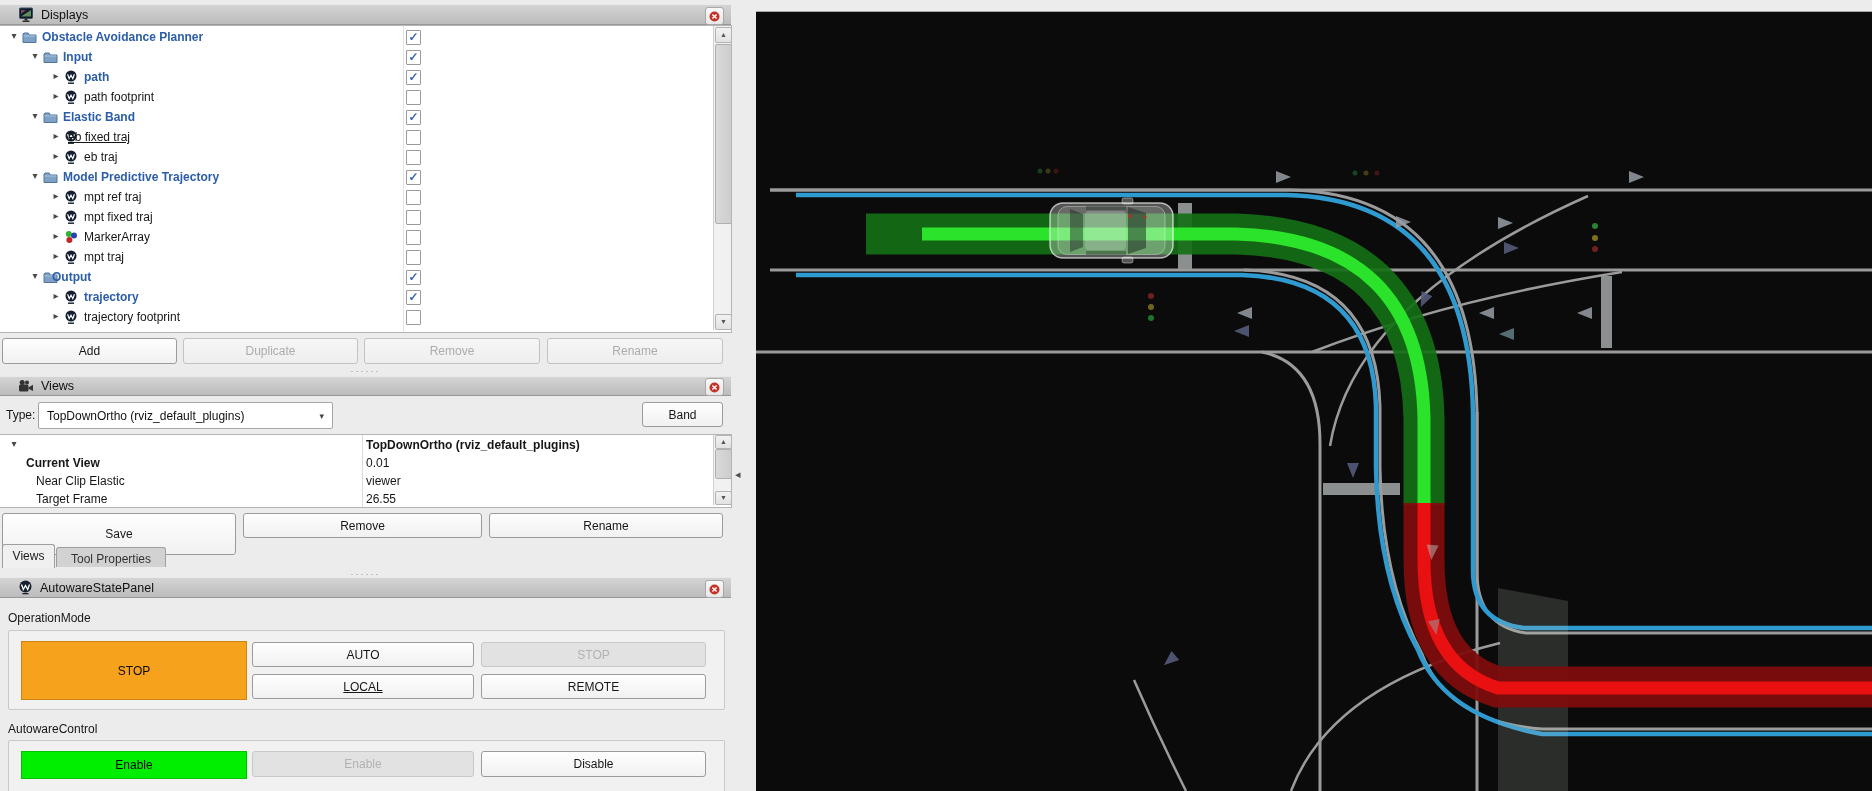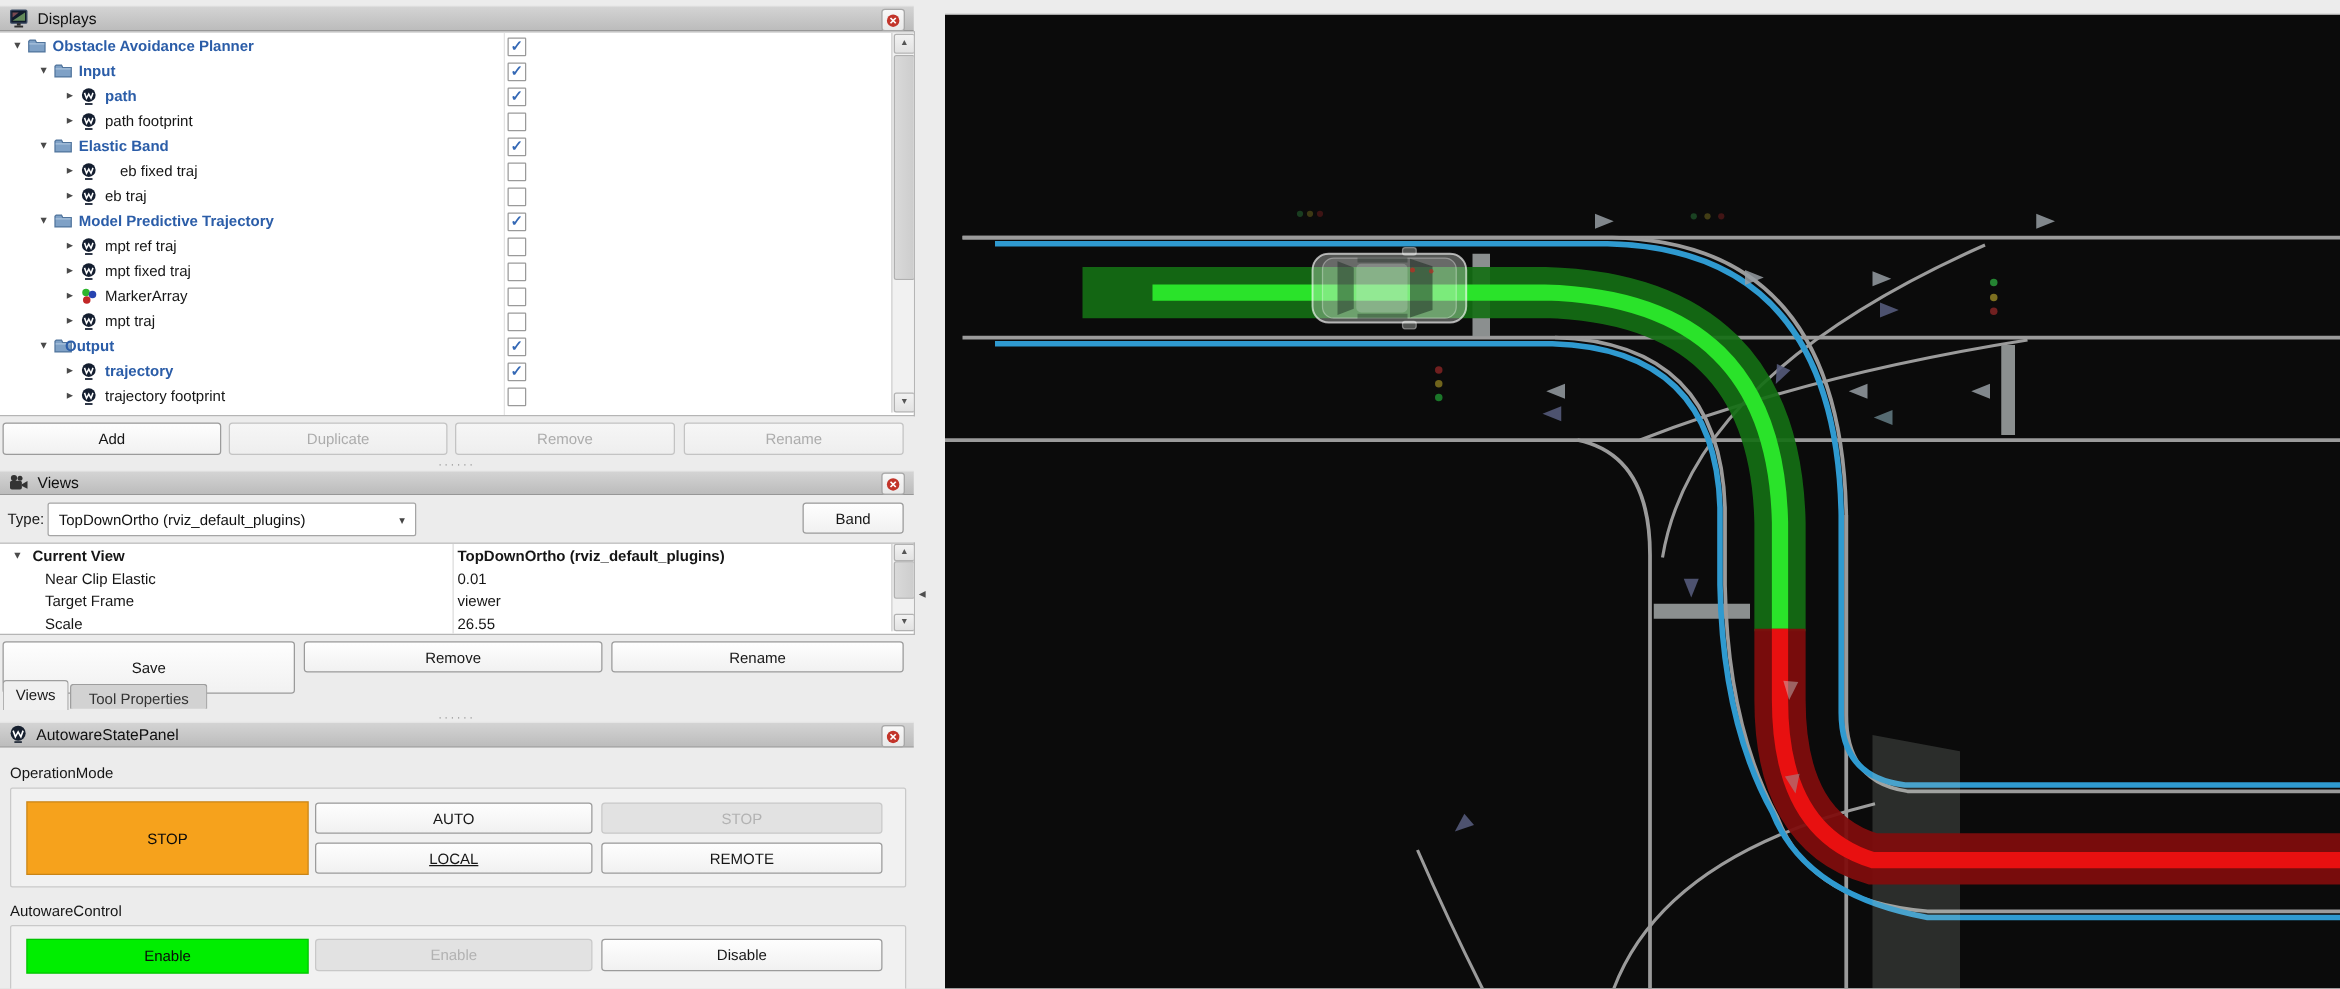--- a/index.html
+++ b/index.html
@@ -1,21 +1,21 @@
 <!DOCTYPE html>
 <html style="--canvas-bg: #0b0b0b; --top-strip: #ececec; --road-gray: #9b9b9b; --lane-blue: #2f9ad0; --traj-green-dark: #156f15; --traj-green-bright: #2ae32a; --traj-red-dark: #7e0d0d; --traj-red-bright: #e81010; --stop-line-gray: #8b8f8f; --crosswalk-overlay: rgba(190,200,190,0.18); --arrow-gray: rgba(150,158,163,0.85); --arrow-navy: rgba(84,90,122,0.9); --arrow-teal: rgba(100,125,133,0.85); --ego-body: rgba(238,246,240,0.32); --ego-glass: rgba(22,38,28,0.5);"><head>
 <meta charset="utf-8">
 <style>
   html,body{margin:0;padding:0;background:#ececec;font-family:"Liberation Sans",sans-serif;}
   #app{position:relative;width:1872px;height:791px;overflow:hidden;background:#ececec;}
   .abs{position:absolute;box-sizing:border-box;}
   
   .titlebar{position:absolute;left:0;width:731px;height:21px;box-sizing:border-box;
     background:linear-gradient(#d4d4d4,#bcbcbc);border-top:1px solid #e9e9e9;border-bottom:1px solid #979797;
-    display:flex;align-items:center;padding-left:7px;font-size:12.5px;color:#101010;gap:7px;}
+    display:flex;align-items:center;padding-left:18px;font-size:12.5px;color:#101010;gap:7px;}
   .closebtn{position:absolute;right:7px;top:2px;width:17px;height:16px;background:linear-gradient(#f8f8f8,#e8e8e8);
     border:1px solid #a8a8a8;border-radius:3px;display:flex;align-items:center;justify-content:center;}
   
   .qbtn{position:absolute;box-sizing:border-box;border:1px solid #9b9b9b;border-radius:3px;
     background:linear-gradient(#fefefe,#f1f1f1);font-size:12px;color:#161616;
     display:flex;align-items:center;justify-content:center;}
   .qbtn.disabled{color:#acacac;border-color:#c3c3c3;background:linear-gradient(#f6f6f6,#eeeeee);}
   .qbtn.flatdis{background:#e2e2e2;border-color:#c8c8c8;color:#b2b2b2;}
   
   #tree{position:absolute;left:0;top:25px;width:731px;height:306px;background:#ffffff;
@@ -40,21 +40,21 @@
   .splitdots{position:absolute;left:0;width:731px;text-align:center;color:#8f8f8f;
     font-size:9px;letter-spacing:2px;line-height:6px;}
   
   .lbl{position:absolute;font-size:12px;color:#161616;white-space:nowrap;}
   .combo{position:absolute;background:#fff;border:1px solid #a5a5a5;border-radius:2px;
     font-size:12px;color:#111;display:flex;align-items:center;padding:0 8px;}
   .combo .arr{position:absolute;right:8px;color:#444;font-size:9px;}
   #vtable{position:absolute;left:0;top:434px;width:731px;height:72px;background:#fff;
     border:1px solid #b5b5b5;border-left:none;overflow:hidden;}
   .prop-row{position:absolute;left:0;width:711px;height:18px;font-size:12px;color:#161616;}
-  .prop-name{position:absolute;top:2px;white-space:nowrap;}
+  .prop-name{position:absolute;top:20px;white-space:nowrap;}
   .prop-value{position:absolute;left:366px;top:2px;white-space:nowrap;}
   .bold{font-weight:bold;}
   
   .tab{position:absolute;box-sizing:border-box;font-size:12px;color:#1a1a1a;text-align:center;
     border:1px solid #9e9e9e;border-bottom:none;border-radius:3px 3px 0 0;padding-top:4px;}
   .tab.active{background:#f0f0f0;height:24px;z-index:2;}
   .tab.inactive{background:#d2d2d2;height:20px;margin-top:3px;color:#333;}
   
   .groupbox{position:absolute;left:8px;width:715px;background:#f1f1f1;
     border:1px solid #c9c9c9;border-radius:2px;}
@@ -140,21 +140,21 @@
             <span class="tlabel bblue" style="left: 63px;">Elastic Band</span>
             <span class="checkbox checked"></span>
           </div>
           <div class="tree-row" style="top: 100px;">
             <span class="expander" style="left: 50px;">▸</span>
             <span class="ticon" style="left: 64px;"><svg width="14" height="15" viewBox="0 0 14 15">
                 <circle cx="7" cy="6" r="5.5" fill="#141e30"></circle>
                 <path d="M3.6 4.3 L5.2 8.6 L7 5.3 L8.8 8.6 L10.4 4.3" stroke="#fff" stroke-width="1.2" fill="none"></path>
                 <rect x="4" y="12.5" width="6" height="1.4" fill="#141e30"></rect>
               </svg></span>
-            <span class="tlabel" style="left: 96px;">eb fixed traj</span>
+            <span class="tlabel" style="left: 68px; text-decoration: underline;">eb fixed traj</span>
             <span class="checkbox"></span>
           </div>
           <div class="tree-row" style="top: 120px;">
             <span class="expander" style="left: 50px;">▸</span>
             <span class="ticon" style="left: 64px;"><svg width="14" height="15" viewBox="0 0 14 15">
                 <circle cx="7" cy="6" r="5.5" fill="#141e30"></circle>
                 <path d="M3.6 4.3 L5.2 8.6 L7 5.3 L8.8 8.6 L10.4 4.3" stroke="#fff" stroke-width="1.2" fill="none"></path>
                 <rect x="4" y="12.5" width="6" height="1.4" fill="#141e30"></rect>
               </svg></span>
             <span class="tlabel" style="left: 84px;">eb traj</span>

